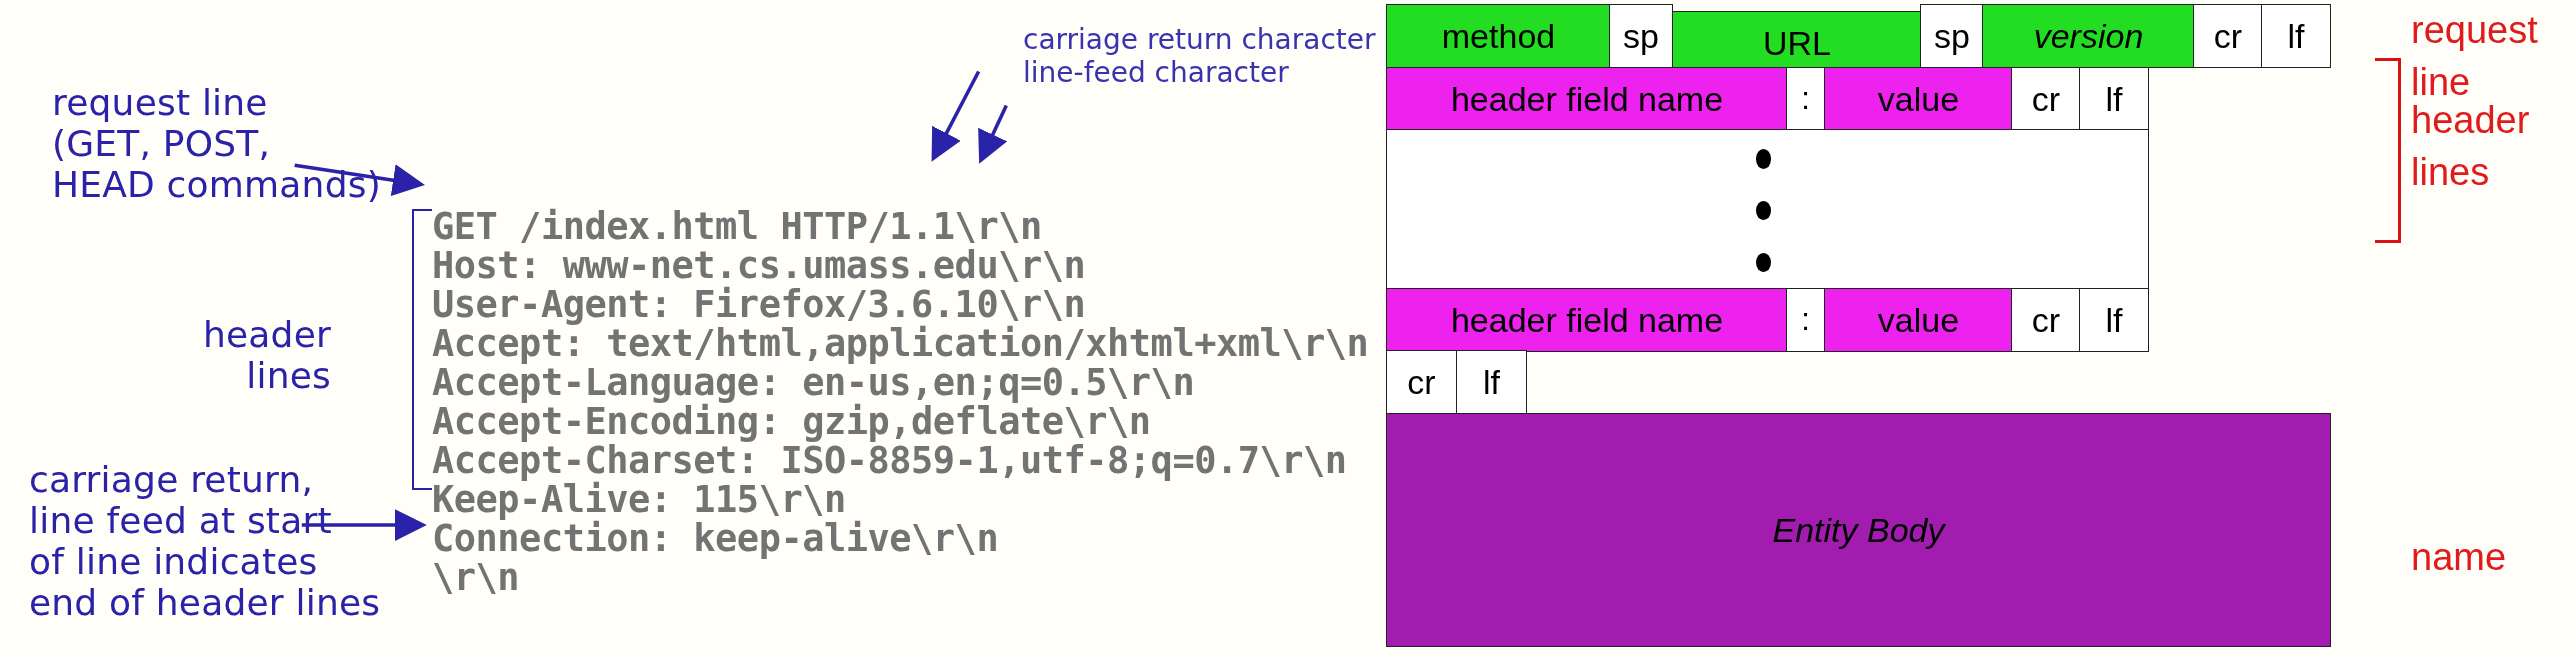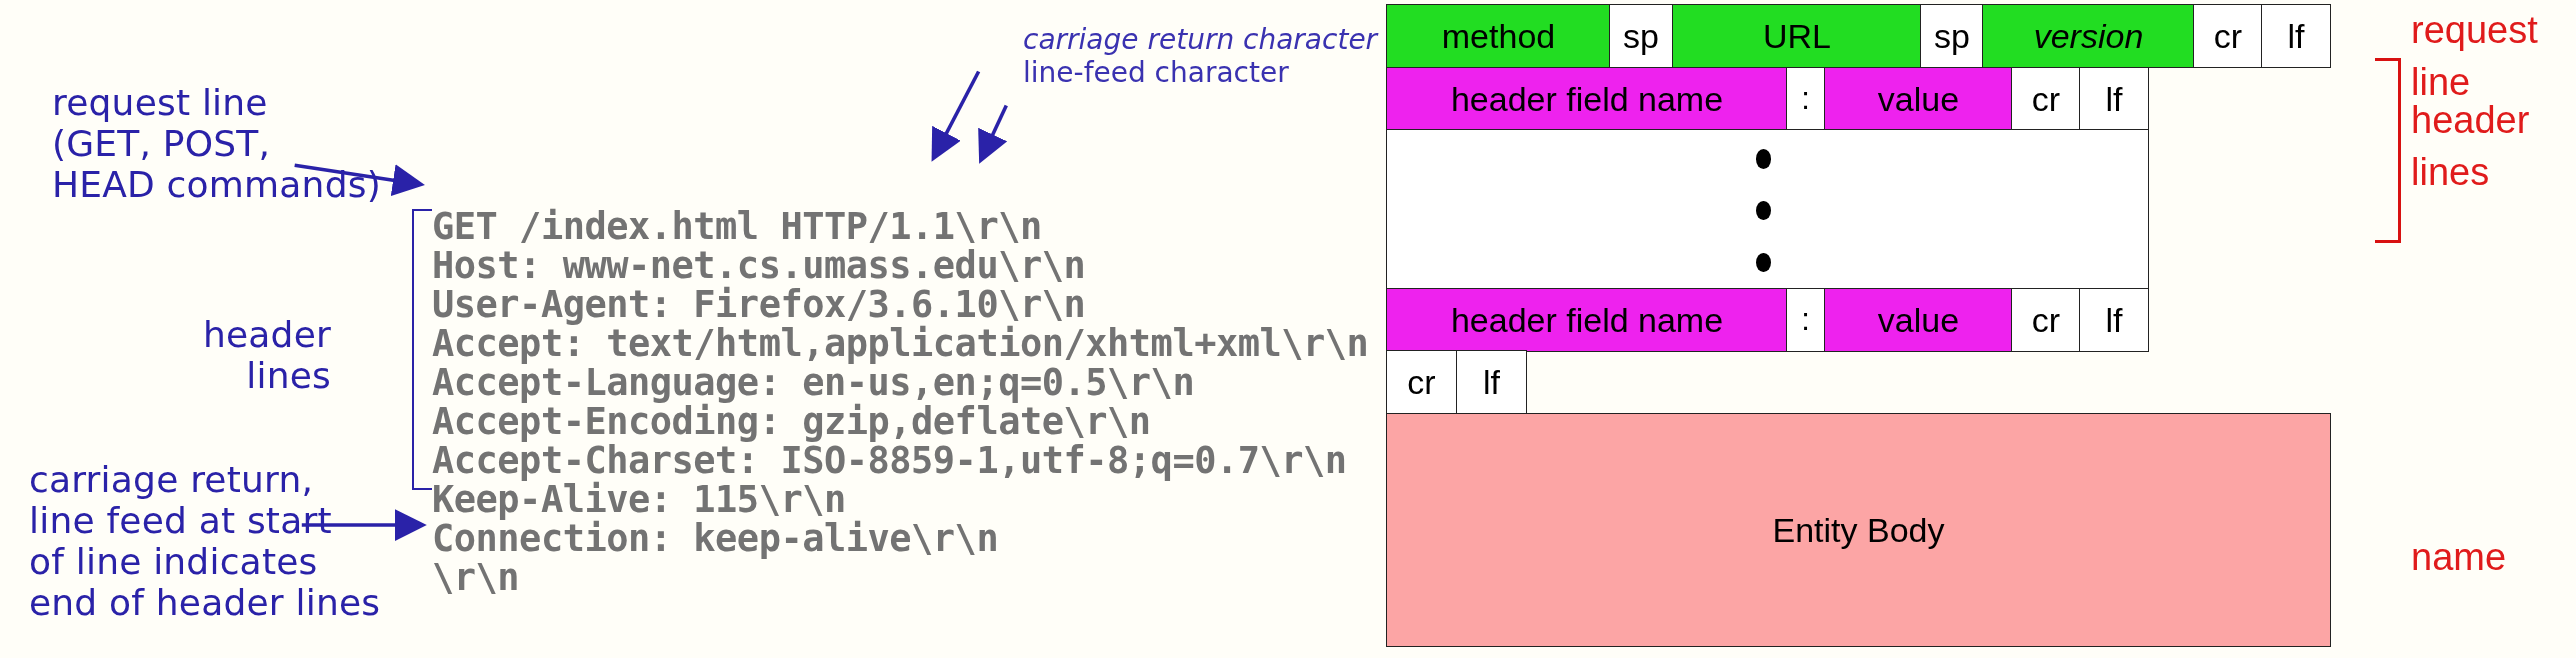--- a/index.html
+++ b/index.html
@@ -32,21 +32,21 @@
     color: #3a32b0;
     font-family: "DejaVu Sans", sans-serif;
     font-size: 28px;
     line-height: 33px;
     white-space: pre;
   }
 
   #request-line-label { left: 52px;  top: 82px; }
   #header-lines-label { left: 152px; top: 314px; width: 179px; text-align: right; }
   #crlf-end-label     { left: 29px;  top: 429px; margin-top: 30px; }
-  #cr-char-label      { left: 1023px; top: 23px; font-style: italic; }
+  #cr-char-label      { left: 1023px; top: 23px; }
   #lf-char-label      { left: 1023px; top: 56px; text-align: right; }
 
   
   #http-request {
     position: absolute;
     left: 432px;
     top: 170px;
     font-family: "DejaVu Sans Mono", monospace;
     font-size: 37px;
     line-height: 39px;
@@ -94,21 +94,21 @@
     align-items: center;
     justify-content: center;
     color: #000000;
     font-family: "Liberation Sans", sans-serif;
     font-size: 34px;
     line-height: 1;
     white-space: nowrap;
   }
   .green  { background: #22dd22; }
   .magenta{ background: #ee22ee; }
-  .yellow { background: #fca5a5; }
+  .yellow { background: #a21caf; font-style: italic; }
   .nofill { background: #ffffff; text-align: right; }
   .cell.small { font-size: 31px; }
 
   #ellipsis-box {
     position: absolute;
     box-sizing: border-box;
     border: 1.8px solid #222222;
     background: #ffffff;
   }
   .dot {
@@ -189,21 +189,21 @@
 
     <line x1="1127" y1="118" x2="1100" y2="176" stroke="#2a22a8" stroke-width="4" marker-end="url(#ah)"></line>
 
     <line x1="338" y1="588" x2="470" y2="588" stroke="#2a22a8" stroke-width="4" marker-end="url(#ah)"></line>
   </svg>
 
   <div id="diagram">
 
     <div class="cell green" style="left:0px;   top:0px;   width:225px; height:64px;">method</div>
     <div class="cell nofill" style="left:223px; top:0px;   width:64px;  height:64px;">sp</div>
-    <div class="cell green" style="left:286px; top:0px;   width:250px; height:64px;">URL</div>
+    <div class="cell green" style="left:286px; top:7px;   width:250px; height:64px;">URL</div>
     <div class="cell nofill" style="left:534px; top:0px;   width:64px;  height:64px;">sp</div>
     <div class="cell green" style="left:596px; top:0px;   width:213px; height:64px;font-style:italic;">version</div>
     <div class="cell nofill" style="left:807px; top:0px;   width:70px;  height:64px;">cr</div>
     <div class="cell nofill" style="left:875px; top:0px;   width:70px;  height:64px;">lf</div>
 
     <div class="cell magenta" style="left:0px;   top:63px;  width:402px; height:64px;">header field name</div>
     <div class="cell nofill small" style="left:400px; top:63px;  width:39px;  height:64px;">:</div>
     <div class="cell magenta" style="left:438px; top:63px;  width:189px; height:64px;">value</div>
     <div class="cell nofill" style="left:625px; top:63px;  width:70px;  height:64px;">cr</div>
     <div class="cell nofill" style="left:693px; top:63px;  width:70px;  height:64px;">lf</div>

